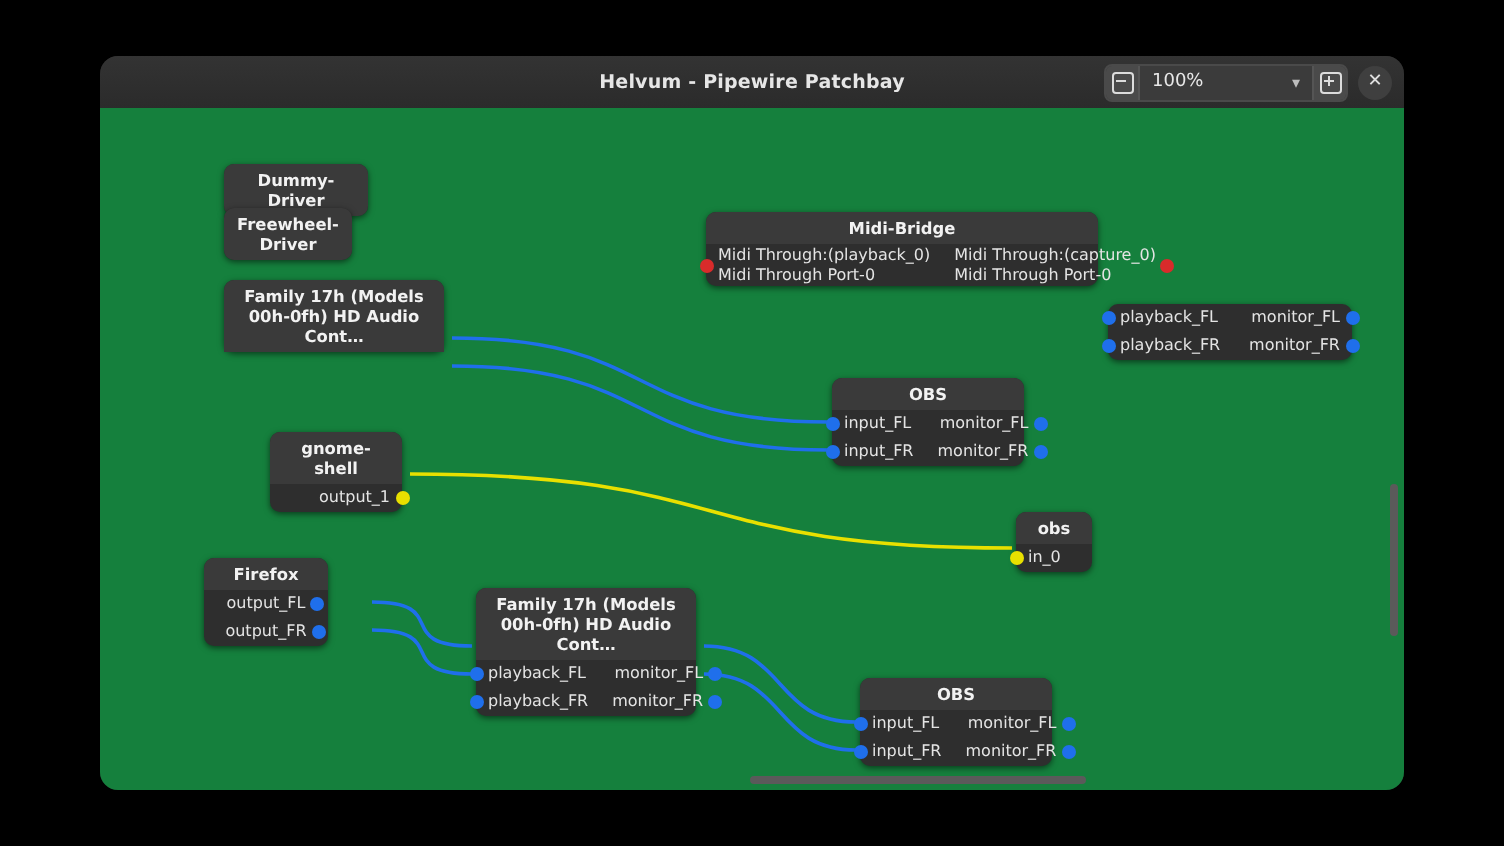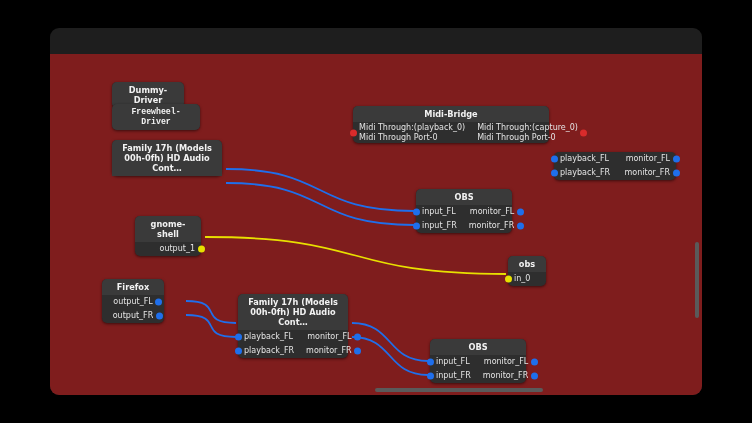--- a/index.html
+++ b/index.html
@@ -50,21 +50,21 @@
   #chev{width:16px;height:17px;display:flex;align-items:center;justify-content:center;color:#bdbdbd;font-size:8px;}
   #closebtn{
     width:17px;height:17px;border-radius:50%;background:#3f3f3f;
     display:flex;align-items:center;justify-content:center;
     color:#e0e0e0;font-size:9px;line-height:1;
   }
 
   
   #canvas{
     position:absolute;left:0;top:26px;width:652px;height:341px;
-    background:#7f1d1d;
+    background:#15803d;
   }
   #edges{position:absolute;left:0;top:0;width:652px;height:341px;}
 
   
   .node{
     position:absolute;background:#2e2e2e;border-radius:5px;
     box-shadow:0 1px 3px rgba(0,0,0,.55);
     color:#ededed;
   }
   .node .hdr{
@@ -95,36 +95,52 @@
 
   
   .vscroll{position:absolute;right:3px;width:4px;border-radius:2px;background:#5a5a5a;}
   .hscroll{position:absolute;bottom:3px;height:4px;border-radius:2px;background:#5a5a5a;}
 </style>
 </head>
 <body>
 
 <div id="window">
 
+  <div id="titlebar">
+    <div id="title">Helvum - Pipewire Patchbay</div>
+    <div id="tb-right">
+      <div class="zoomgroup">
+        <div class="zbtn minus">
+          <span class="sqr"></span>
+        </div>
+        <div id="zoomval">100%</div>
+        <div id="chev">▾</div>
+        <div class="zbtn plus">
+          <span class="sqr p"></span>
+        </div>
+      </div>
+      <div id="closebtn">✕</div>
+    </div>
+  </div>
 
   <div id="canvas">
     <svg id="edges">
         <path d="M 176 115 C 279.4 115, 260.6 157, 364 157" fill="none" stroke="#1f6feb" stroke-width="1.8"></path>
         <path d="M 176 129 C 279.4 129, 260.6 171, 364 171" fill="none" stroke="#1f6feb" stroke-width="1.8"></path>
         <path d="M 155 183 C 320.55 183, 290.45 220, 456 220" fill="none" stroke="#e8e000" stroke-width="1.8"></path>
         <path d="M 136 247 C 176 247, 146 269, 186 269" fill="none" stroke="#1f6feb" stroke-width="1.8"></path>
         <path d="M 136 261 C 176 261, 146 283, 186 283" fill="none" stroke="#1f6feb" stroke-width="1.8"></path>
         <path d="M 302 269 C 343.8 269, 336.2 307, 378 307" fill="none" stroke="#1f6feb" stroke-width="1.8"></path>
         <path d="M 302 283 C 343.8 283, 336.2 321, 378 321" fill="none" stroke="#1f6feb" stroke-width="1.8"></path>
       </svg>
     <div id="nodes">
         <div class="node pill" style="left: 62px; top: 28px; width: 72px;">
           <div class="hdr">Dummy-Driver</div>
         </div>
-        <div class="node pill" style="left: 62px; top: 50px; width: 88px; font-family: Liberation Mono, monospace;">
+        <div class="node pill" style="left: 62px; top: 50px; width: 64px;">
           <div class="hdr">Freewheel-Driver</div>
         </div>
         <div class="node" style="left: 303px; top: 52px; width: 196px;">
           <div class="hdr">Midi-Bridge</div>
           <div class="ports">
             <div class="pcol in" style="flex: 1 1 0%;">
               <div class="port two">Midi Through:(playback_0)<span class="l2">Midi Through Port-0</span><span class="dot left midi"></span></div>
             </div>
             <div class="pcol out" style="flex: 1 1 0%;">
               <div class="port two">Midi Through:(capture_0)<span class="l2">Midi Through Port-0</span><span class="dot right midi"></span></div>

